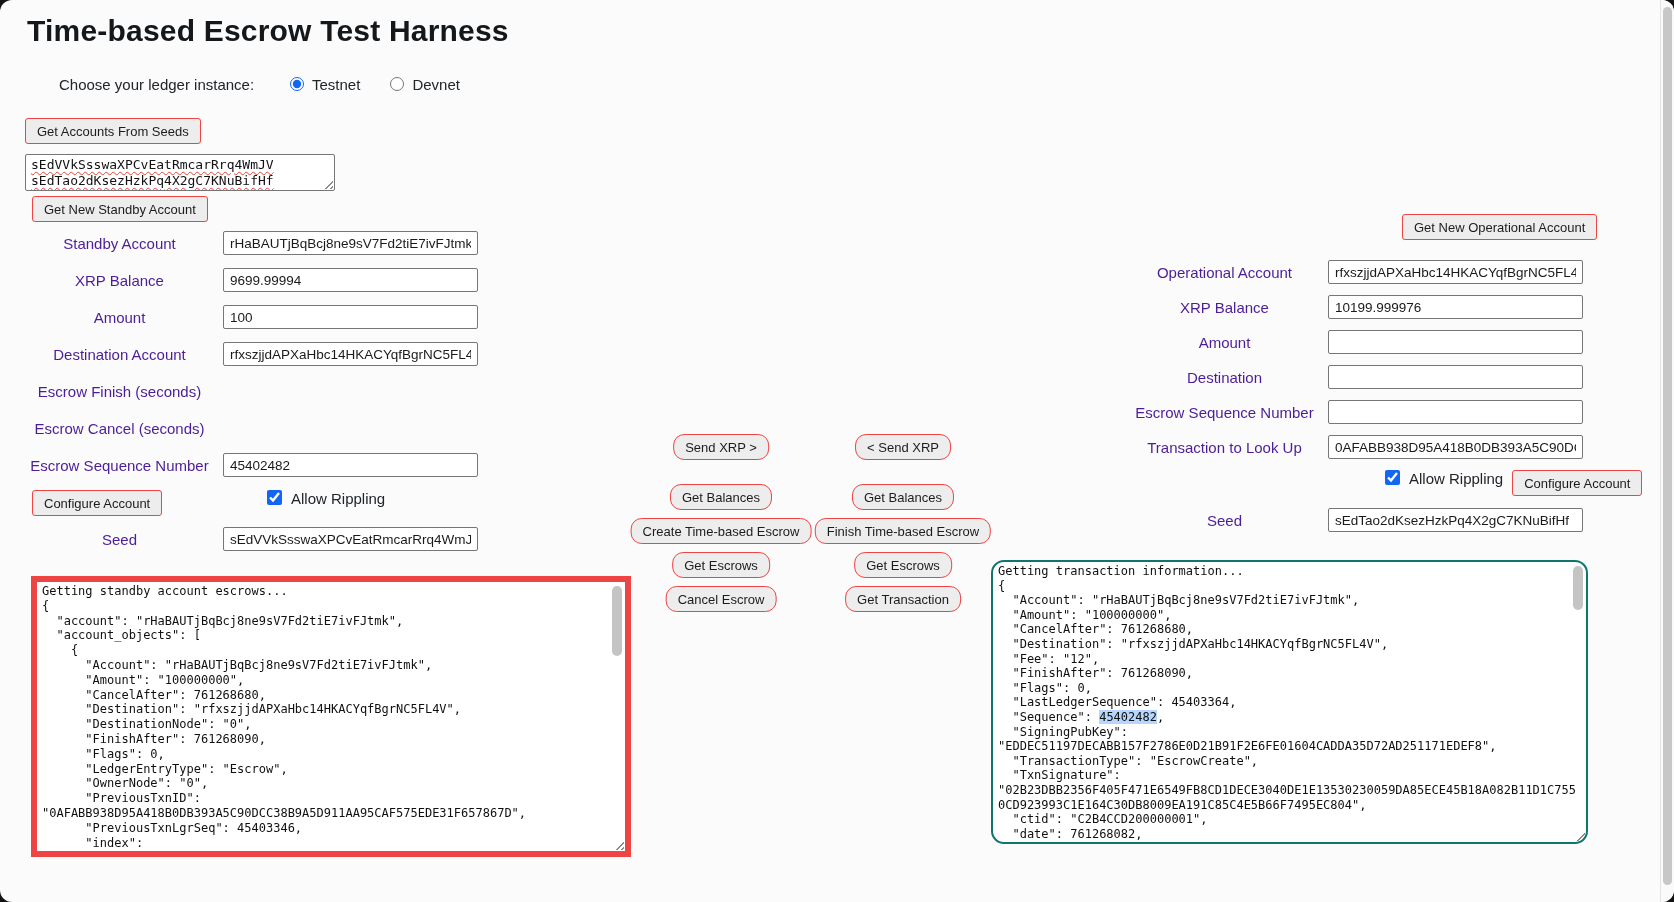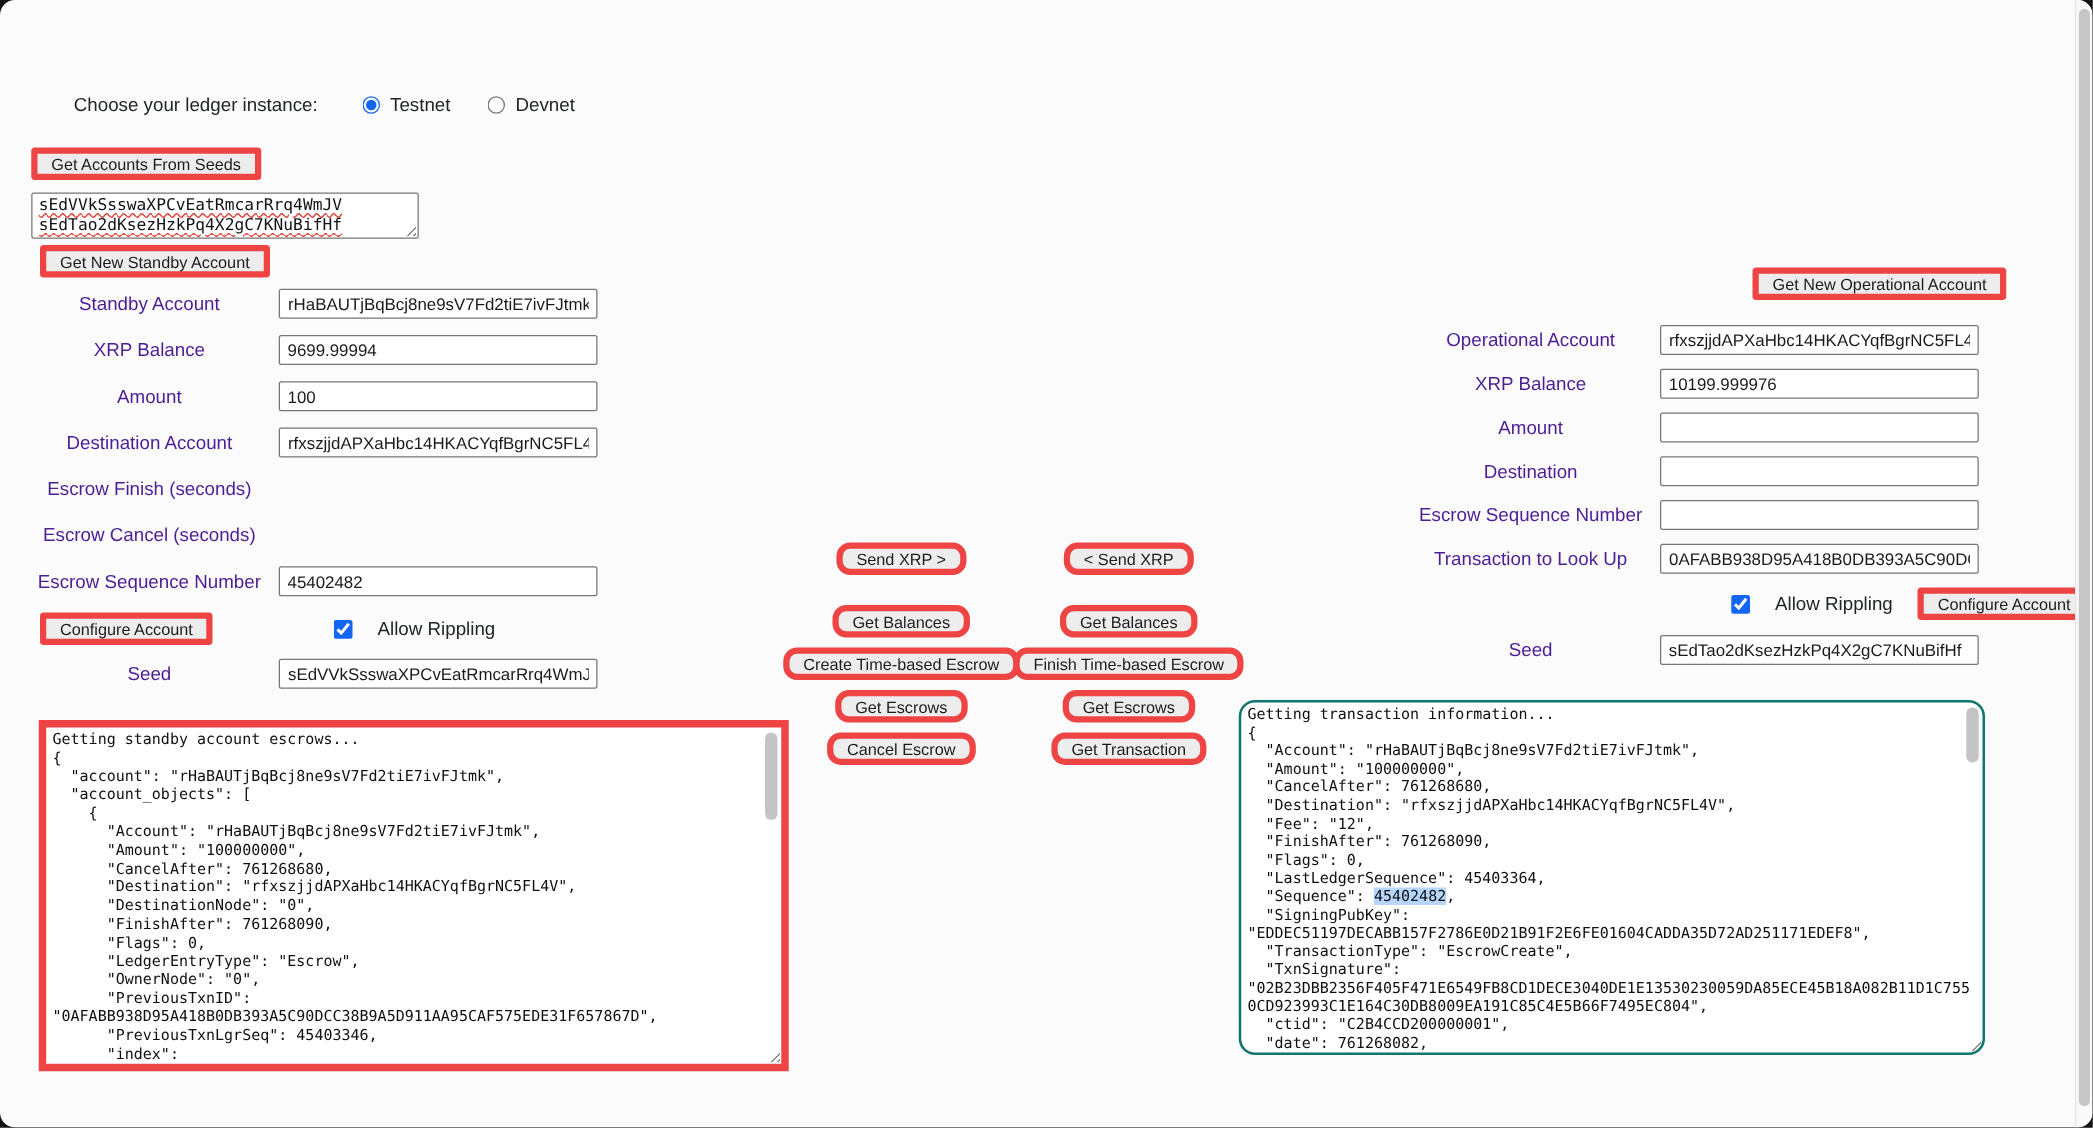--- a/index.html
+++ b/index.html
@@ -8,37 +8,37 @@
   .page { position:relative; width:1674px; height:902px; background:#fbfbfc;
           border-radius:12px; overflow:hidden; color:#212529; }
   .title { position:absolute; left:27px; top:14px; font-size:30px; font-weight:700;
            letter-spacing:.2px; color:#15181b; }
   .ledger-row { position:absolute; left:27px; top:74px; height:20px; display:flex;
                 align-items:center; font-size:15px;margin-left:32px; }
   .ledger-label { width:231px; }
   .radio-opt { display:flex; align-items:center; gap:8px; margin-right:30px; font-size:15px; }
   input[type=radio] { width:14px; height:14px; accent-color:#1266f1; margin:0; }
   input[type=checkbox] { width:15px; height:15px; accent-color:#1266f1; margin:0; }
-  .btn { height:26px; background:#ededed; border:5px solid #ef4444; border-radius:3px;
+  .btn { height:26px; background:#ededed; border:1px solid #ef4444; border-radius:3px;
          font:13px "Liberation Sans",sans-serif; color:#1c1c1c; padding:0 11px;
          cursor:pointer; white-space:nowrap; }
   .abs { position:absolute; }
   .mid { transform:translateX(-50%);border-radius:11px; }
   .seedsbox { position:absolute; left:25px; top:154px; width:310px; height:37px; background:#fff;
               border:1px solid #767676; border-radius:2px; padding:2px 5px;
               font:13px/15.5px "DejaVu Sans Mono",monospace; color:#121212; overflow:hidden; }
   .squiggle { text-decoration:underline; text-decoration-style:wavy;
               text-decoration-color:#e34234; text-decoration-thickness:1px;
               text-underline-offset:2px; display:inline-block; }
   .frow { position:absolute; display:flex; align-items:center; height:24px; }
   .frow .flabel { width:203px; text-align:center; padding-right:4px; font-size:15px;
                   white-space:nowrap; color:#4c1d95; }
   .finput { width:255px; height:24px; border:1px solid #767676; border-radius:2px;
             background:#fff; padding:0 6px; font:13.5px "Liberation Sans",sans-serif; color:#1a1a1a; }
-  .cfgrow { position:absolute; display:flex; align-items:center; gap:20px; height:26px; font-size:15px;padding-left:40px; }
+  .cfgrow { position:absolute; display:flex; align-items:flex-start; gap:9px; height:26px; font-size:15px;padding-left:40px; }
   .outbox { position:absolute; background:#fff; overflow:hidden; }
   .outbox pre { font-family:"DejaVu Sans Mono",monospace; white-space:pre; color:#101010; }
   #left-out  { left:31px;  top:576px; width:600px; height:281px; border:6px solid #ef4444; }
   #left-out pre  { font-size:12px; line-height:14.8px; padding:2px 5px; }
   #right-out { left:991px; top:560px; width:597px; height:284px; border:2px solid #0f766e; border-radius:13px; }
   #right-out pre { font-size:12px; line-height:14.6px; padding:2px 5px; }
   .hl { background:#b6d6fd; }
   .sb-thumb { position:absolute; right:3px; width:10px; background:#c4c4c4; border-radius:6px; }
   .grip { position:absolute; right:1px; bottom:1px; width:10px; height:10px;
           background:repeating-linear-gradient(135deg, transparent 0 2px, #8a8a8a 2px 3.2px);
@@ -46,20 +46,21 @@
   .win-scroll { position:absolute; top:0; right:0; width:14px; height:100%; background:#fafafa;
                 border-left:1px solid #e3e3e3; }
   .win-thumb { position:absolute; top:7px; left:2px; width:9px; height:878px; background:#c7c7c7;
                border-radius:5px; }
 </style>
 </head>
 <body>
 
 <div class="page">
 
+  <h1 class="title">Time-based Escrow Test Harness</h1>
 
   <div class="ledger-row">
     <span class="ledger-label">Choose your ledger instance:</span>
     <label class="radio-opt">
       <input type="radio" name="ledger" checked="checked" style="">
       <span>Testnet</span>
     </label>
     <label class="radio-opt">
       <input type="radio" name="ledger" style="">
       <span>Devnet</span>

